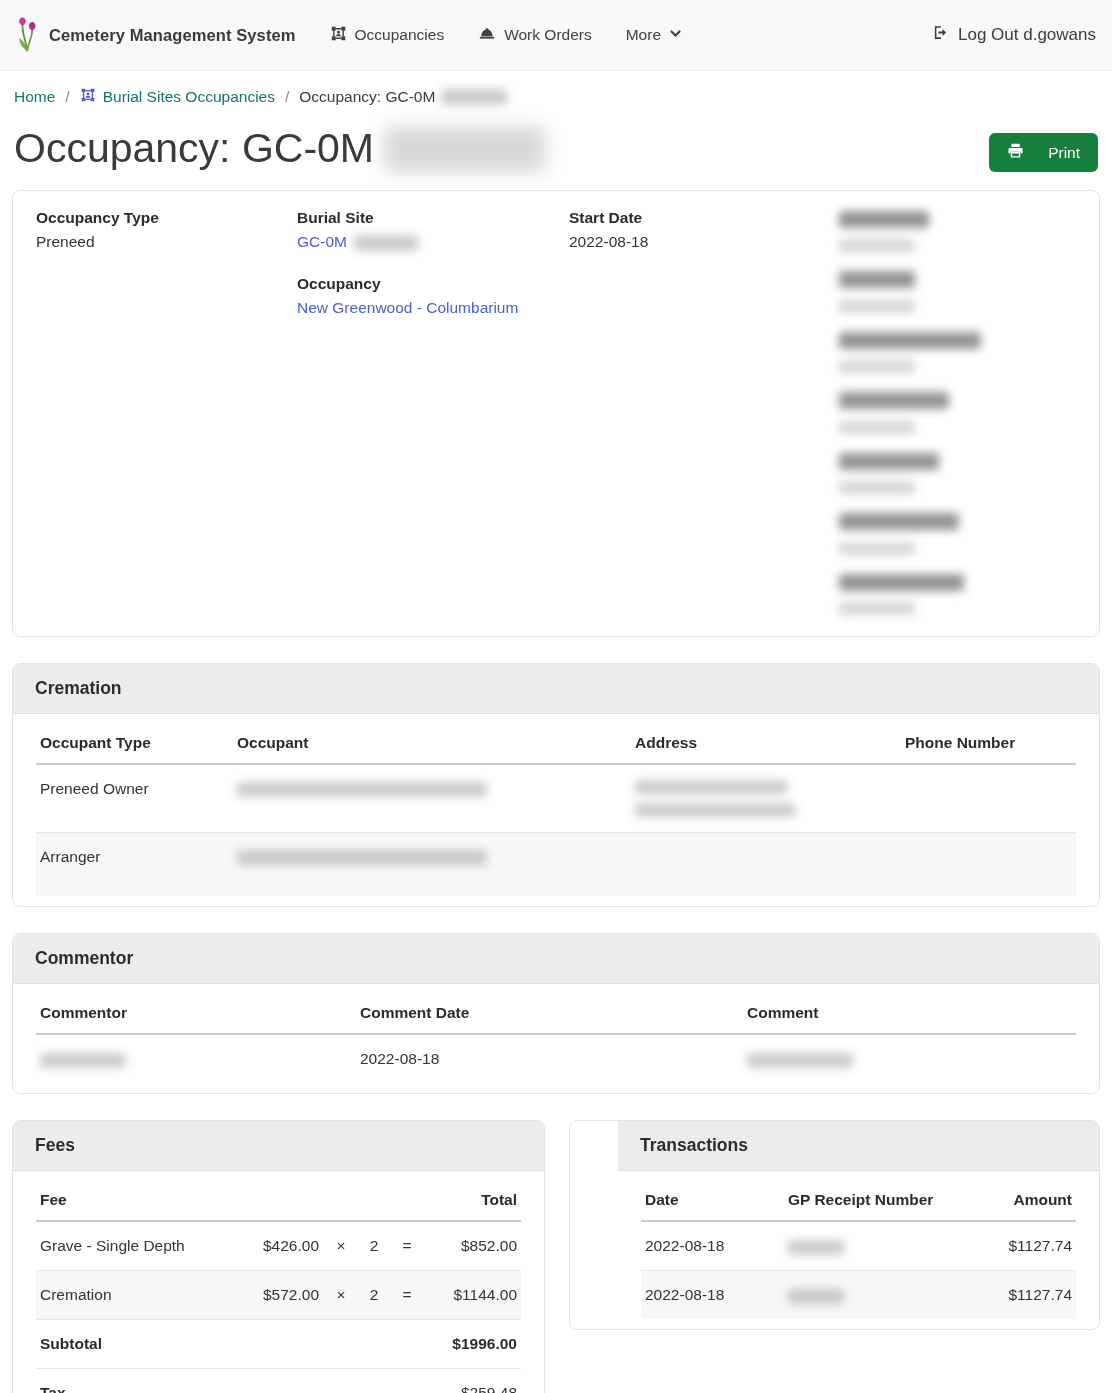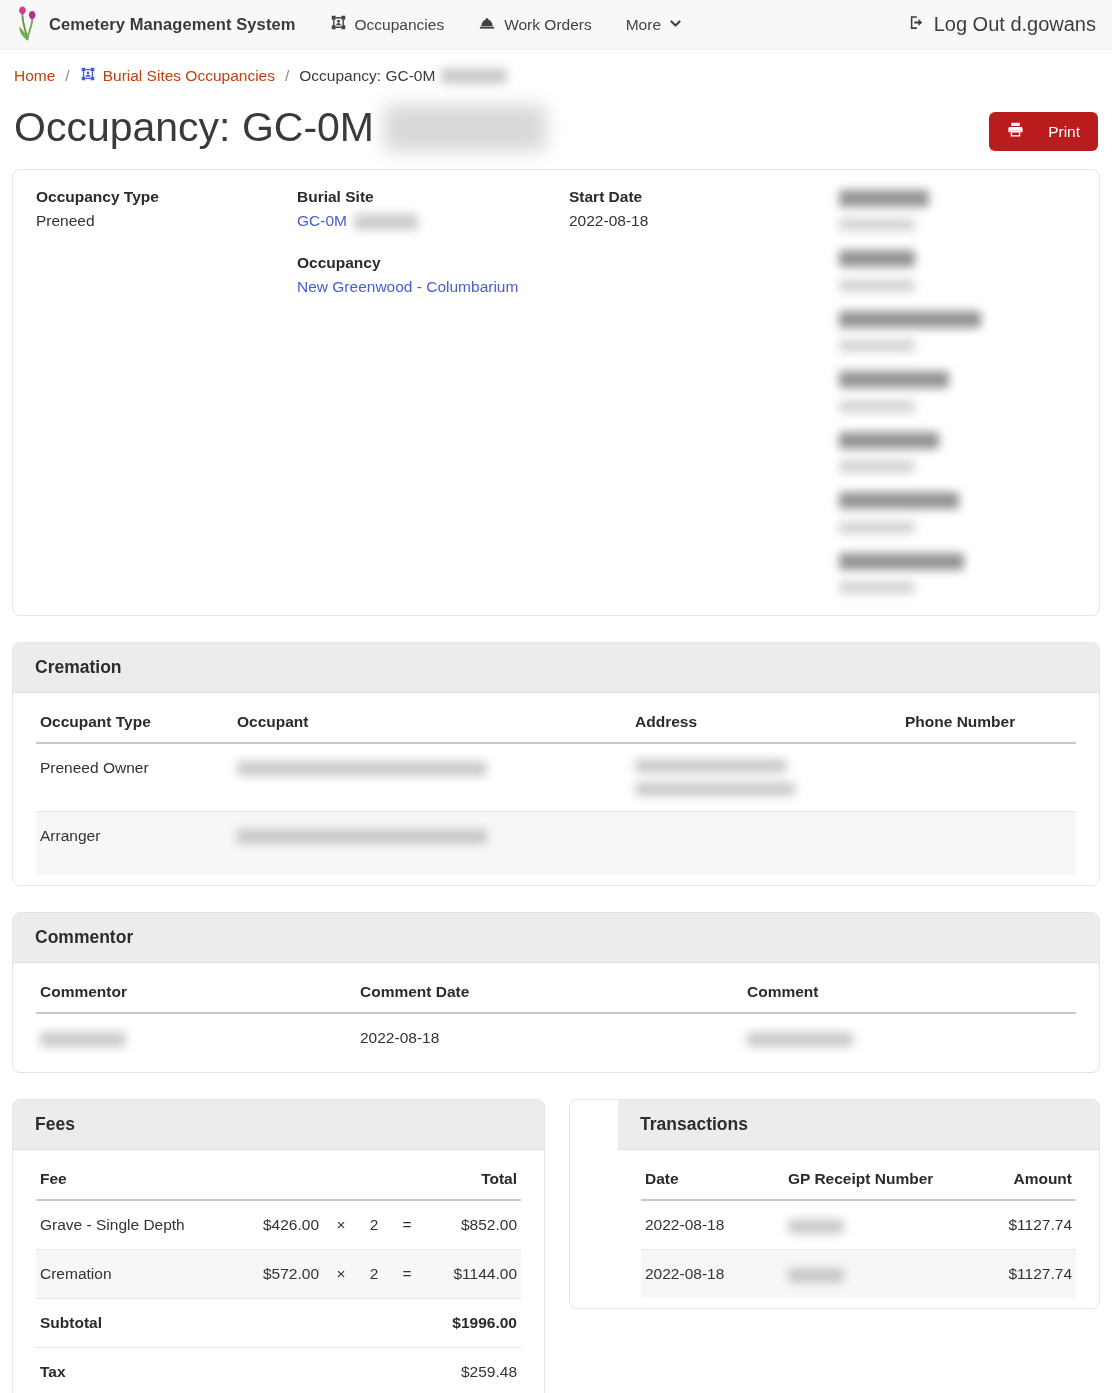--- a/index.html
+++ b/index.html
@@ -6,51 +6,51 @@
   html, body { background: #ffffff; }
   body {
     width: 1112px; min-height: 1393px; margin: 0 auto;
     font-family: "Liberation Sans", sans-serif;
     color: #2e2e2e; font-size: 15px;
   }
   a { text-decoration: none; }
 
   
   .navbar {
-    height: 50px; background: #f8f8f8; border-bottom: 1px solid #f0f0f0;
+    height: 71px; background: #f8f8f8; border-bottom: 1px solid #f0f0f0;
     display: flex; align-items: center; justify-content: space-between;
     padding: 0 16px;
   }
   .nav-left, .nav-right { display: flex; align-items: center; }
   .brand { display: flex; align-items: center; gap: 9px; margin-right: 34px; cursor: pointer; }
   .brand-title { font-weight: bold; font-size: 16.5px; color: #3a3a3a; letter-spacing: .1px; }
   .nav-item {
     display: flex; align-items: center; gap: 8px; color: #424242;
     font-size: 15.5px; margin-right: 34px; cursor: pointer;
   }
   .nav-item svg { flex: 0 0 auto; }
-  .logout { display: flex; align-items: center; gap: 9px; color: #3d3d3d; font-size: 20px; cursor: pointer; }
+  .logout { display: flex; align-items: center; gap: 9px; color: #3d3d3d; font-size: 17px; cursor: pointer; }
 
   
   .breadcrumb {
     display: flex; align-items: center; gap: 10px;
     padding: 16px 14px 10px 14px; font-size: 15.5px;
   }
-  .crumb-link { color: #c2410c; display: flex; align-items: center; gap: 7px; cursor: pointer; }
+  .crumb-link { color: #0f766e; display: flex; align-items: center; gap: 7px; cursor: pointer; }
   .crumb-sep { color: #8a8a8a; }
   .crumb-current { color: #3c3c3c; display: flex; align-items: center; gap: 6px; }
 
   
   .page-header {
     display: flex; align-items: flex-start; justify-content: space-between;
     padding: 8px 14px 18px 14px;
   }
   .page-title { font-size: 41px; font-weight: 500; color: #3a3a3a; display: flex; align-items: center; }
   .btn-print {
-    background: #b91c1c; color: #fff; border: none; border-radius: 6px;
+    background: #15803d; color: #fff; border: none; border-radius: 6px;
     display: flex; align-items: center; gap: 24px;
     font-family: "Liberation Sans", sans-serif;
     font-size: 15.5px; padding: 9px 18px; margin-top: 8px; cursor: pointer;
   }
 
   
   .card {
     border: 1px solid #e4e4e4; border-radius: 8px; background: #fff;
     margin: 0 12px 26px 12px; overflow: hidden;
   }

